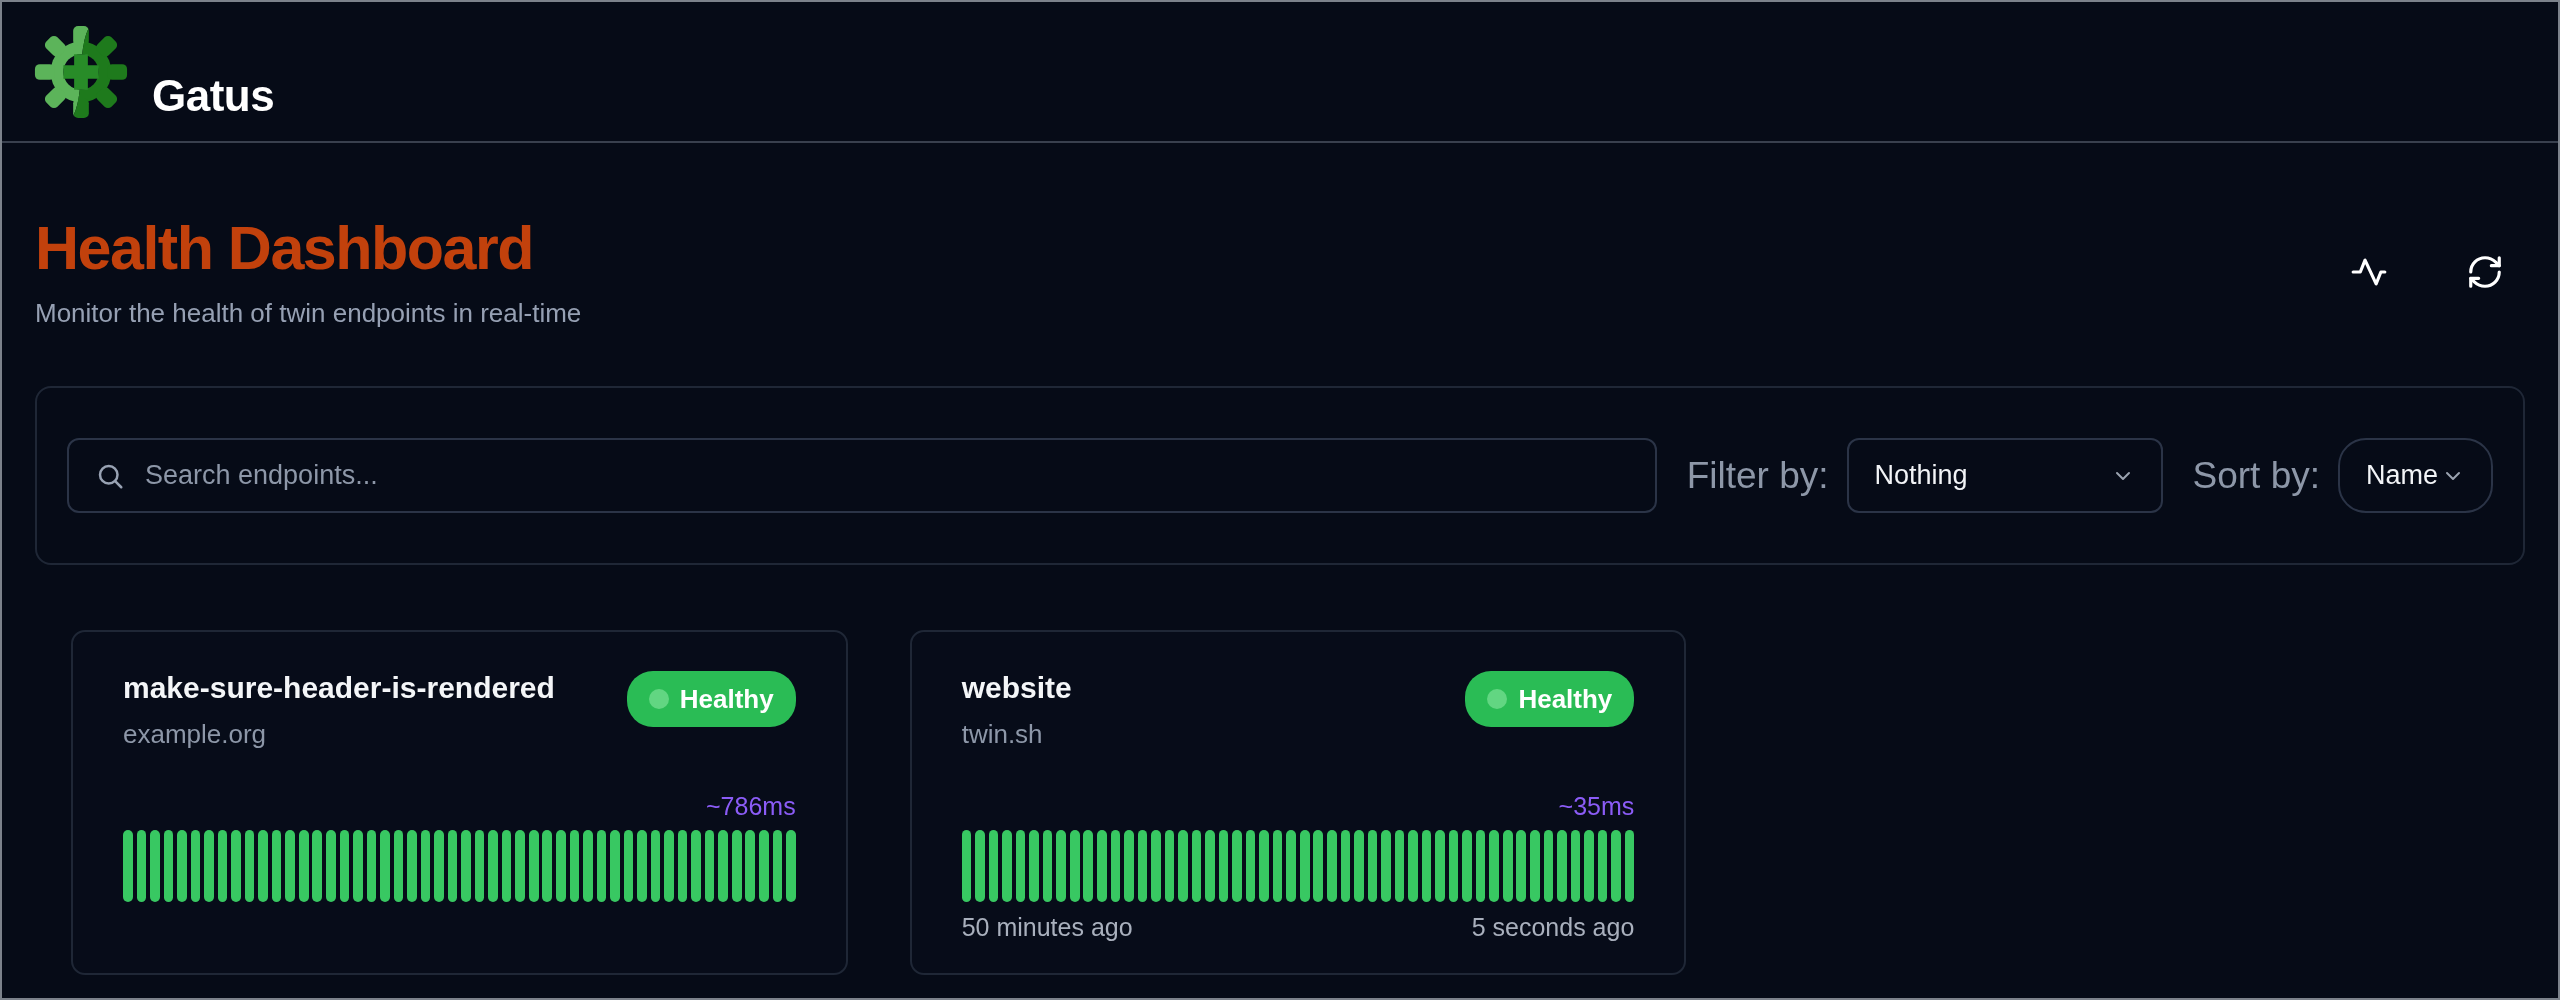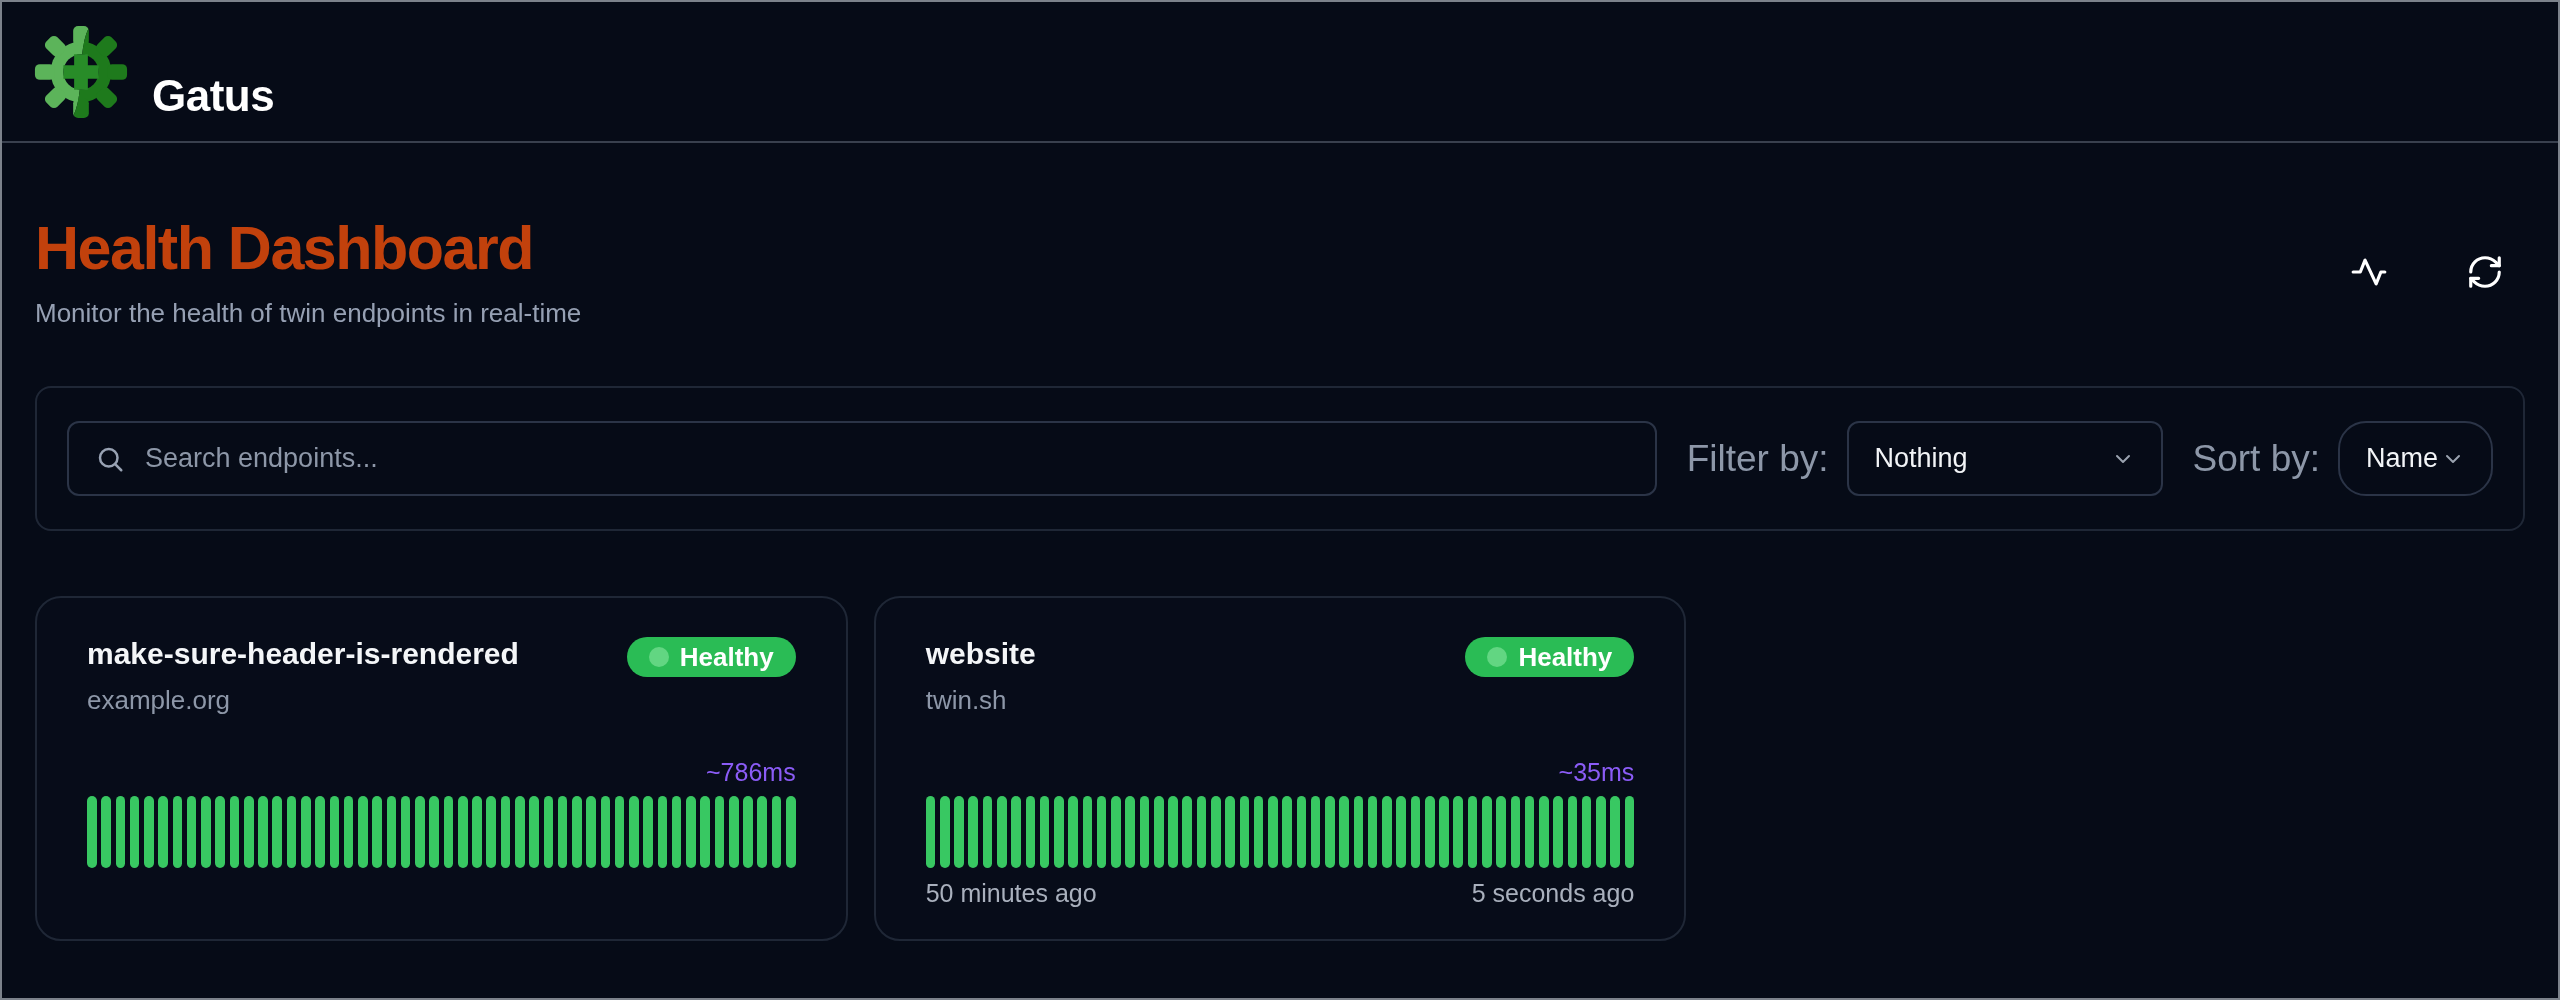--- a/index.html
+++ b/index.html
@@ -27,21 +27,21 @@
   .main{padding:0 33px;}
   .page-header{display:flex; justify-content:space-between; align-items:center; margin-top:72px;}
   .page-title{font-size:61px; font-weight:bold; letter-spacing:-1.5px; color:#c2410c; line-height:1.1;}
   .page-subtitle{font-size:26px; color:#96a0b3; margin-top:16px;}
   .actions{display:flex; align-items:center; gap:76px; margin-right:20px;}
   .icon-btn{background:none; border:none; cursor:pointer; width:40px; height:40px; display:flex; align-items:center; justify-content:center;}
   .icon-btn svg{width:38px; height:38px; stroke:#ffffff; fill:none; stroke-width:2; stroke-linecap:round; stroke-linejoin:round;}
   
   .controls{
     margin-top:57px; border:2px solid var(--border); border-radius:16px;
-    padding:33px 30px; display:flex; align-items:center; gap:30px;
+    padding:50px 30px; display:flex; align-items:center; gap:30px;
   }
   .search-box{
     flex:1; height:75px; border:2px solid var(--input-border); border-radius:12px;
     display:flex; align-items:center; gap:20px; padding:0 26px;
   }
   .search-box svg{width:30px; height:30px; stroke:#98a2b3; fill:none; stroke-width:2; stroke-linecap:round;}
   .search-box input{
     flex:1; background:transparent; border:none; outline:none;
     font-family:"Liberation Sans", sans-serif; font-size:27px; color:#e8ebf0;
   }
@@ -54,27 +54,27 @@
     padding:0 26px; cursor:pointer; background:transparent;
   }
   .select-filter{width:316px;}
   .select-sort{width:155px;border-radius:28px;}
   .select-value{font-size:27px; color:#f2f4f7;}
   .select svg{width:24px; height:24px; stroke:#9aa2af; fill:none; stroke-width:2; stroke-linecap:round; stroke-linejoin:round;}
   
   .cards{margin-top:65px; display:grid; grid-template-columns:repeat(3, 1fr); gap:26px;}
   .card{
     height:345px; background:var(--card-bg); border:2px solid var(--border);
-    border-radius:26px; padding:39px 50px 0; cursor:pointer;
+    border-radius:14px; padding:39px 50px 0; cursor:pointer;margin-left:36px;
   }
   .card-head{display:flex; justify-content:space-between; align-items:flex-start;}
   .endpoint-name{font-size:30px; font-weight:bold; color:var(--text-primary);}
   .endpoint-host{font-size:26px; color:var(--text-muted); margin-top:14px;}
   .badge{
-    height:40px; border-radius:26px; background:var(--badge-green);
+    height:56px; border-radius:26px; background:var(--badge-green);
     display:flex; align-items:center; gap:11px; padding:0 22px;
   }
   .badge-dot{width:20px; height:20px; border-radius:50%; background:var(--badge-dot);}
   .badge-label{font-size:26px; font-weight:bold; color:#ffffff;}
   .ms{margin-top:42px; text-align:right; font-size:25px; color:#8b5cf6;}
   .bars{margin-top:9px; height:72px; display:flex; justify-content:space-between;}
   .bar{width:9.6px; height:72px; border-radius:5px; background:var(--bar-green);}
   .times{margin-top:11px; display:flex; justify-content:space-between; font-size:25px; color:var(--text-soft);}
 </style>
 </head>

